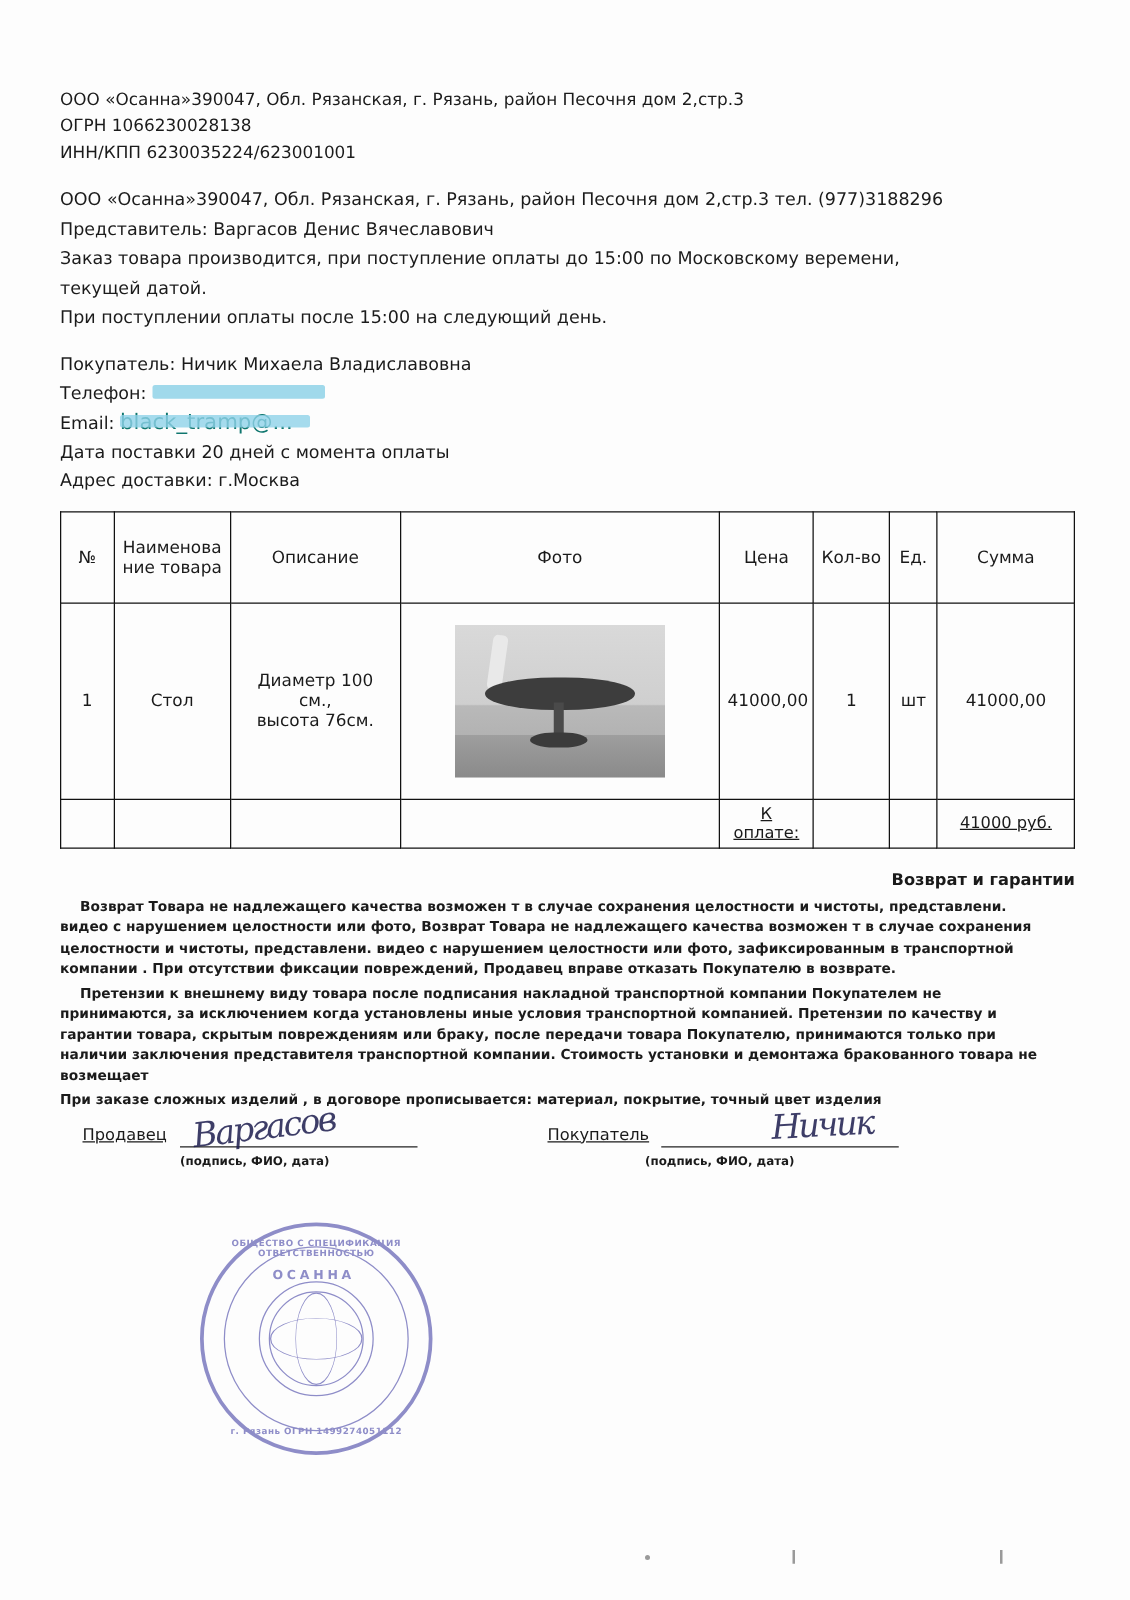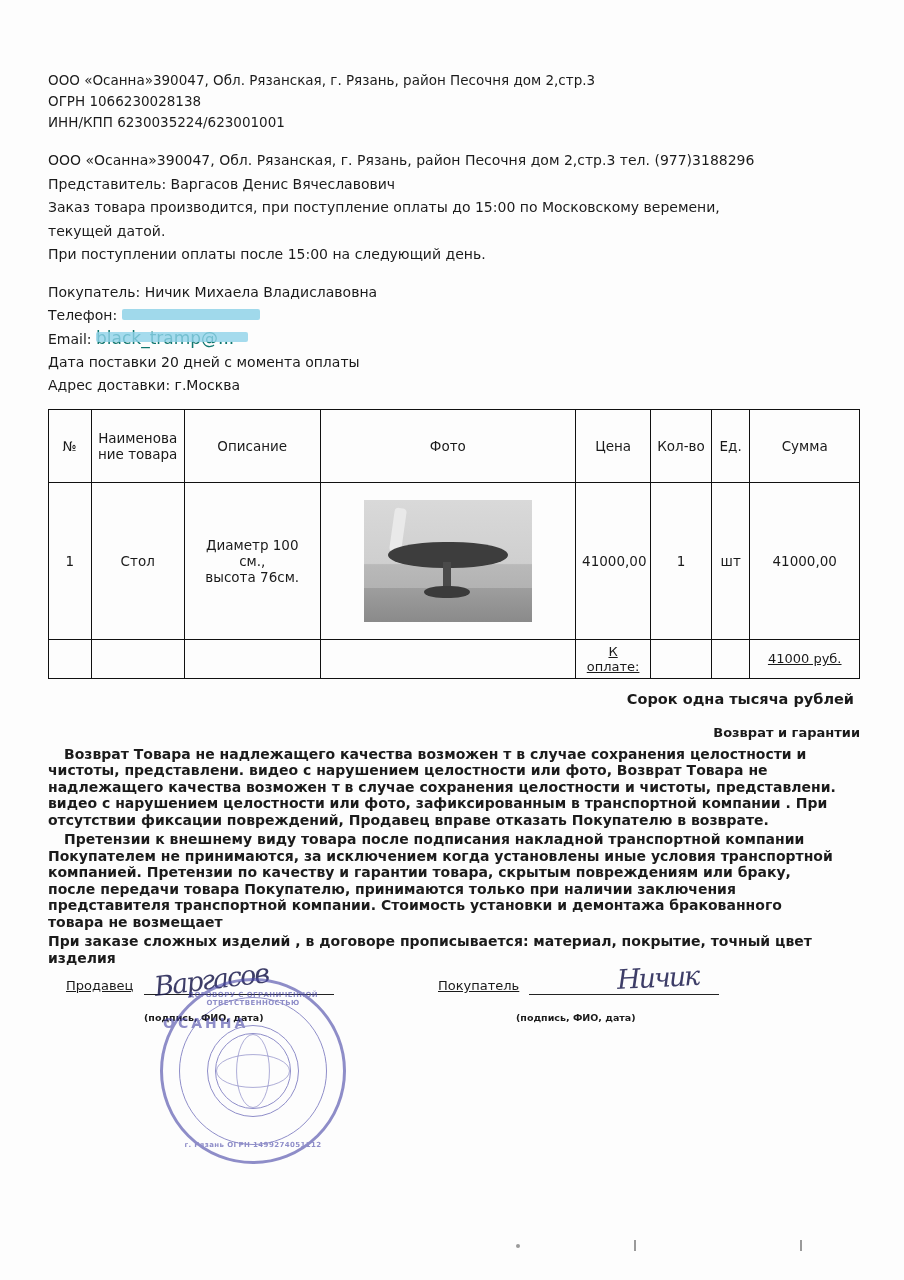--- a/index.html
+++ b/index.html
@@ -189,21 +189,21 @@
 
   
   .terms-title {
     margin-top: 18px;
     font-size: 13px;
     font-weight: bold;
     text-align: right;
   }
   .terms {
     margin-top: 6px;
-    font-size: 14px;
+    font-size: 11px;
     line-height: 16.5px;
     font-weight: bold;
     color: #1b1b1b;
     width: 790px;
     text-align: left;
   }
   .terms p { margin: 0 0 3px 0; }
   .terms p.indent { text-indent: 16px; }
 
   
@@ -229,21 +229,21 @@
     width: 190px;
     border-bottom: 1px solid #222;
     height: 16px;
     margin-left: 6px;
     position: relative;
   }
   .sig-caption {
     font-size: 9.5px;
     font-weight: bold;
     margin-left: 78px;
-    margin-top: 14px;
+    margin-top: 2px;
   }
   .scribble {
     position: absolute;
     left: 10px; top: -14px;
     font-family: "DejaVu Serif", serif;
     font-size: 27px;
     font-style: italic;
     color: #1c1c4e;
     transform: rotate(-7deg);
     letter-spacing: -2px;
@@ -286,22 +286,22 @@
     position: absolute;
     inset: 0;
     border: 1.2px solid #4b49a8;
     border-radius: 50%;
   }
   .stamp .globe:before { transform: scaleX(0.45); }
   .stamp .globe:after  { transform: scaleY(0.45); }
   .stamp .name {
     position: absolute;
     left: 0; right: 4px; top: 34px;
-    text-align: left;
-    font-size: 14px;
+    text-align: center;
+    font-size: 10px;
     font-weight: bold;
     letter-spacing: 3px;
   }
   .stamp .top-text, .stamp .bottom-text {
     position: absolute;
     left: 0; right: 0;
     text-align: center;
     font-size: 7px;
     font-weight: bold;
     letter-spacing: 0.4px;
@@ -415,21 +415,20 @@
           <td class="blank-cell"></td>
           <td class="blank-cell"></td>
           <td class="total-label">К оплате:</td>
           <td class="blank-cell"></td>
           <td class="blank-cell"></td>
           <td class="total-value">41000 руб.</td>
         </tr>
       </tbody>
     </table>
 
-    <div class="sum-words">Сорок одна тысяча рублей</div>
 
     <div class="terms-title">Возврат и гарантии</div>
     <div class="terms">
       <p class="indent">Возврат Товара не надлежащего качества возможен т в случае сохранения целостности и чистоты, представлени. видео с нарушением целостности или фото,   Возврат Товара не надлежащего качества возможен т в случае сохранения целостности и чистоты, представлени. видео с нарушением целостности или фото, зафиксированным в транспортной компании . При отсутствии фиксации повреждений, Продавец вправе отказать Покупателю в возврате.</p>
       <p class="indent">Претензии к внешнему виду товара после подписания  накладной транспортной компании Покупателем не принимаются, за исключением когда установлены иные условия транспортной компанией. Претензии по качеству и гарантии товара, скрытым повреждениям или браку, после передачи товара Покупателю, принимаются только при наличии заключения представителя транспортной компании. Стоимость установки и демонтажа бракованного товара не возмещает</p>
       <p>При заказе сложных изделий , в договоре прописывается: материал, покрытие, точный цвет изделия</p>
     </div>
 
     <div class="signatures">
       <div class="sig seller">
@@ -447,21 +446,21 @@
         <div class="sig-caption">(подпись, ФИО, дата)</div>
       </div>
     </div>
 
   </div>
 
   <div class="stamp">
     <div class="inner"></div>
     <div class="core"></div>
     <div class="globe"></div>
-    <div class="top-text">ДОГОВОРУ С ОГРАНИЧЕННОЙ ОТВЕТСТВЕННОСТЬЮ</div>
+    <div class="top-text">ОБЩЕСТВО С СПЕЦИФИКАЦИЯ ОТВЕТСТВЕННОСТЬЮ</div>
     <div class="name">ОСАННА</div>
     <div class="bottom-text">г. Рязань ОГРН 1499274051112</div>
   </div>
 
   <div class="page-marks">
     <i class="mark1"></i>
     <i class="mark2"></i>
     <i class="mark3"></i>
   </div>
 </div>

